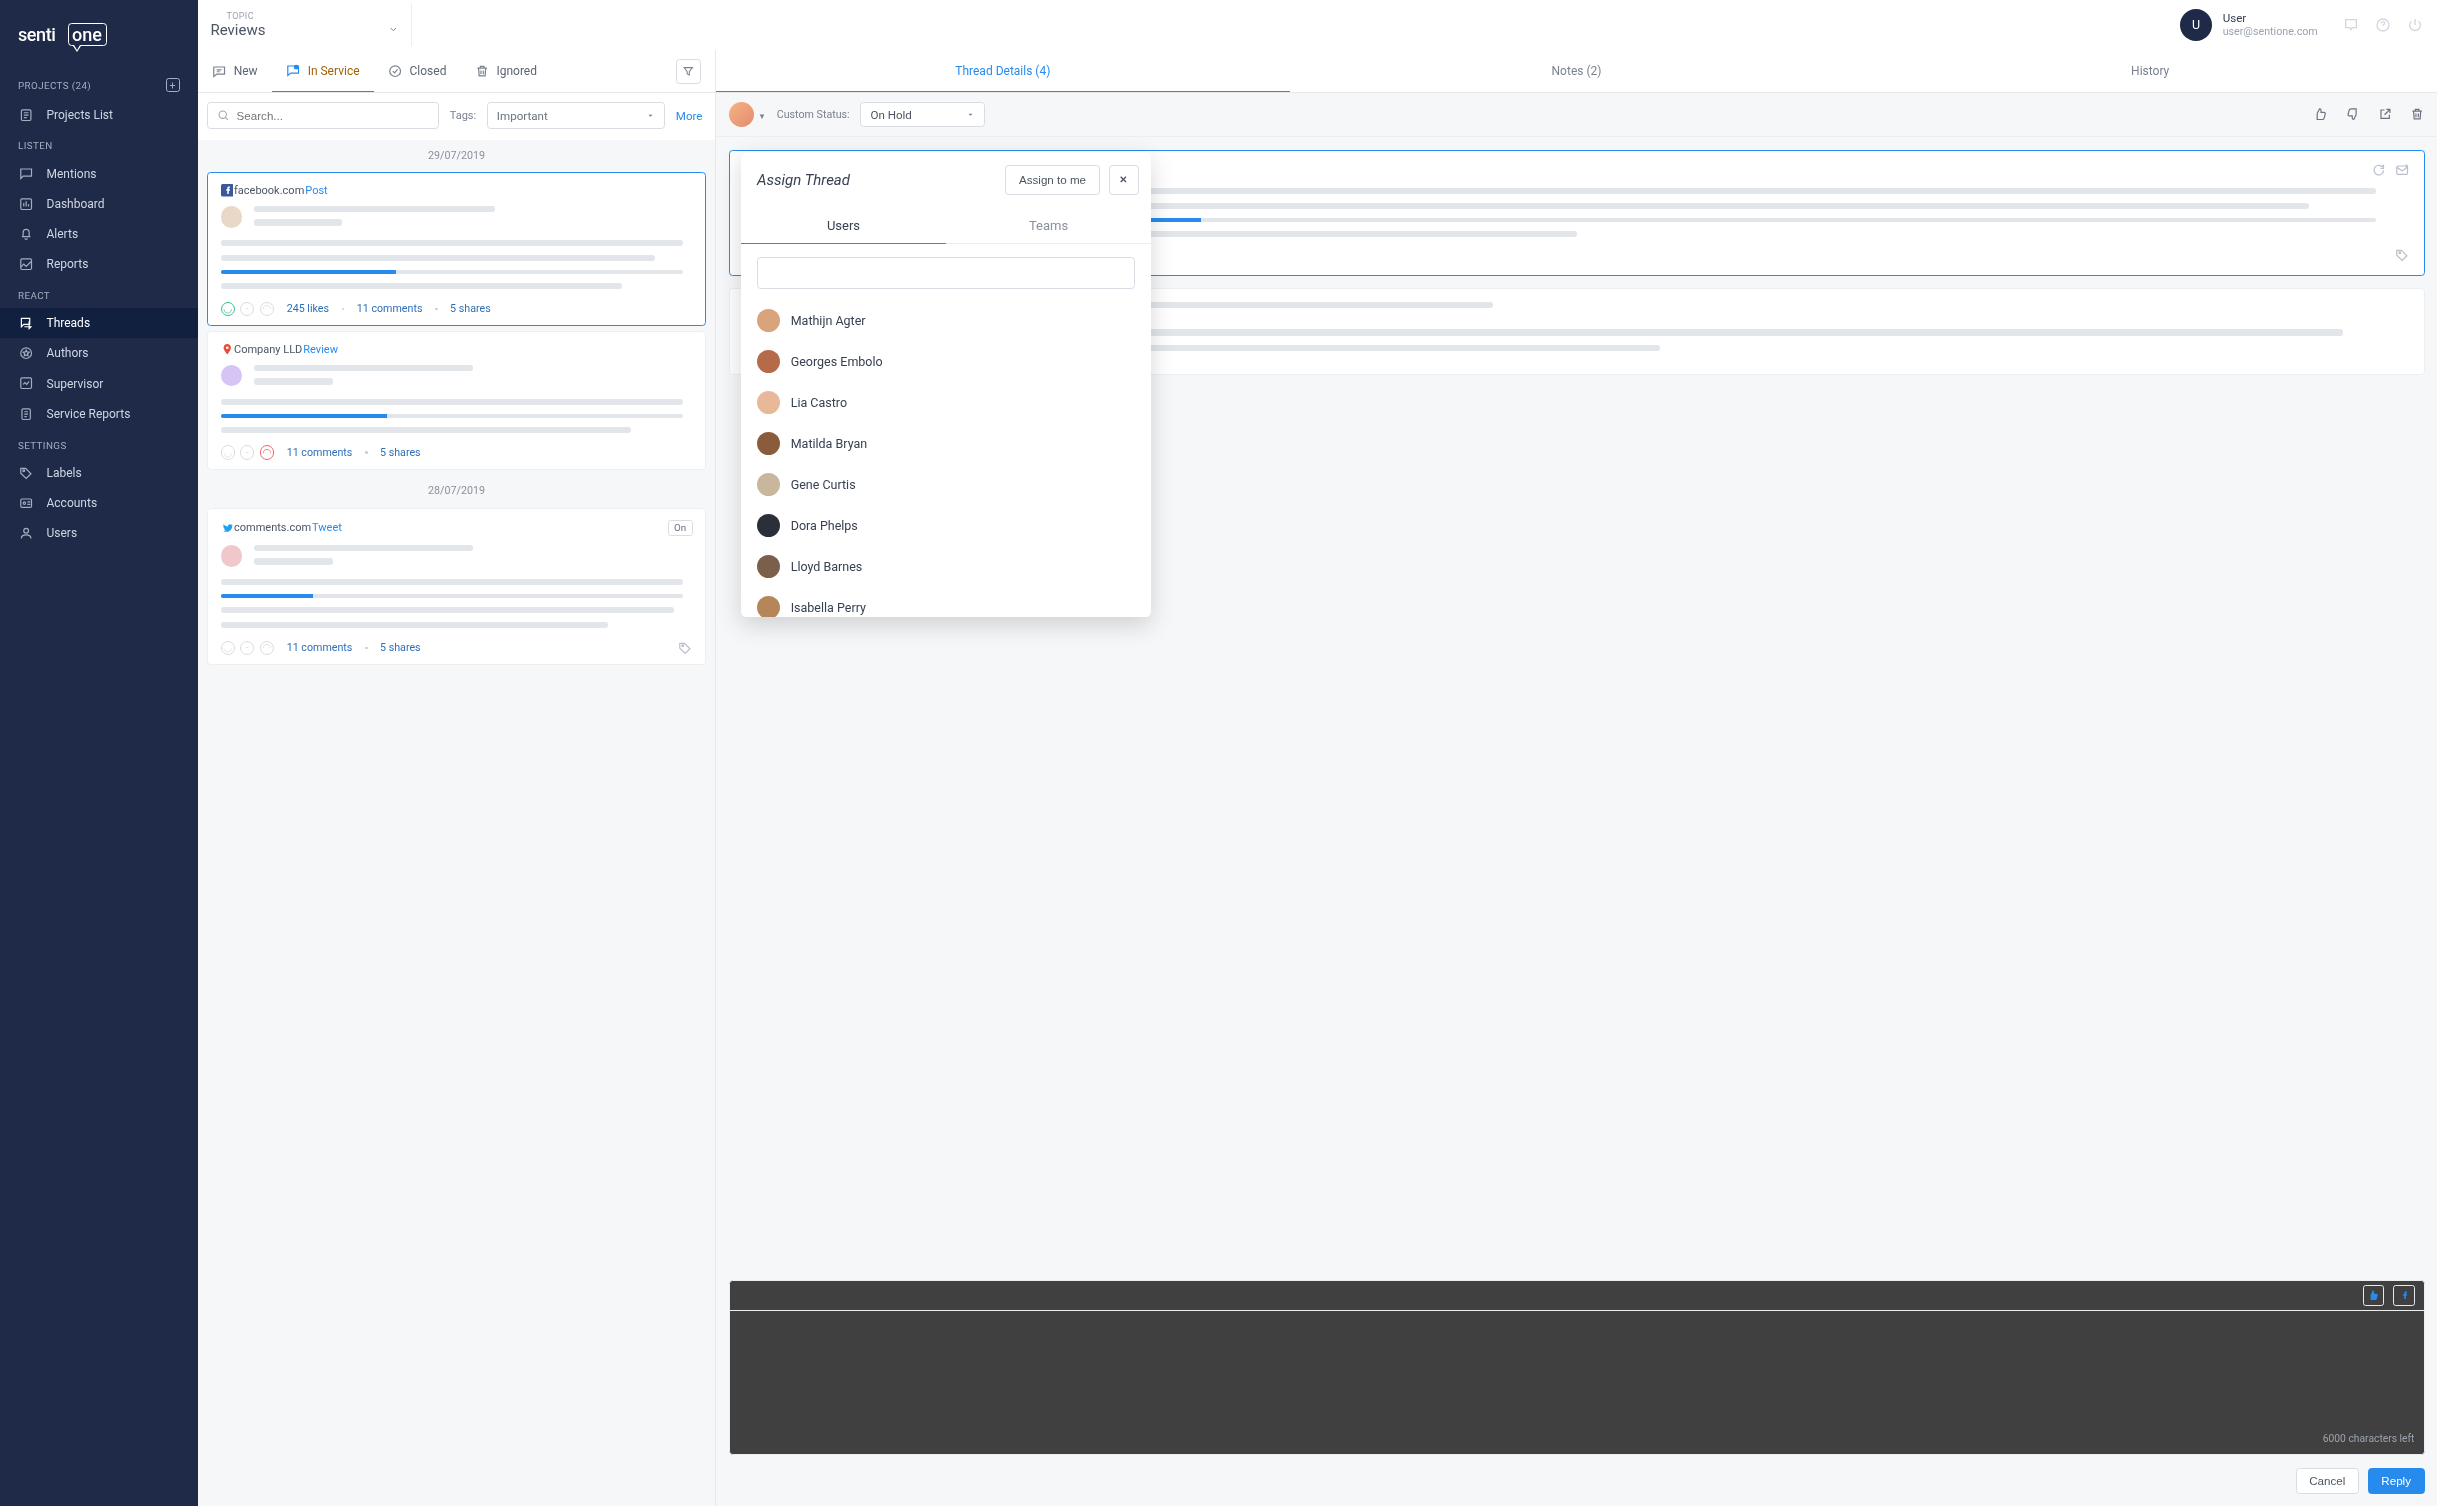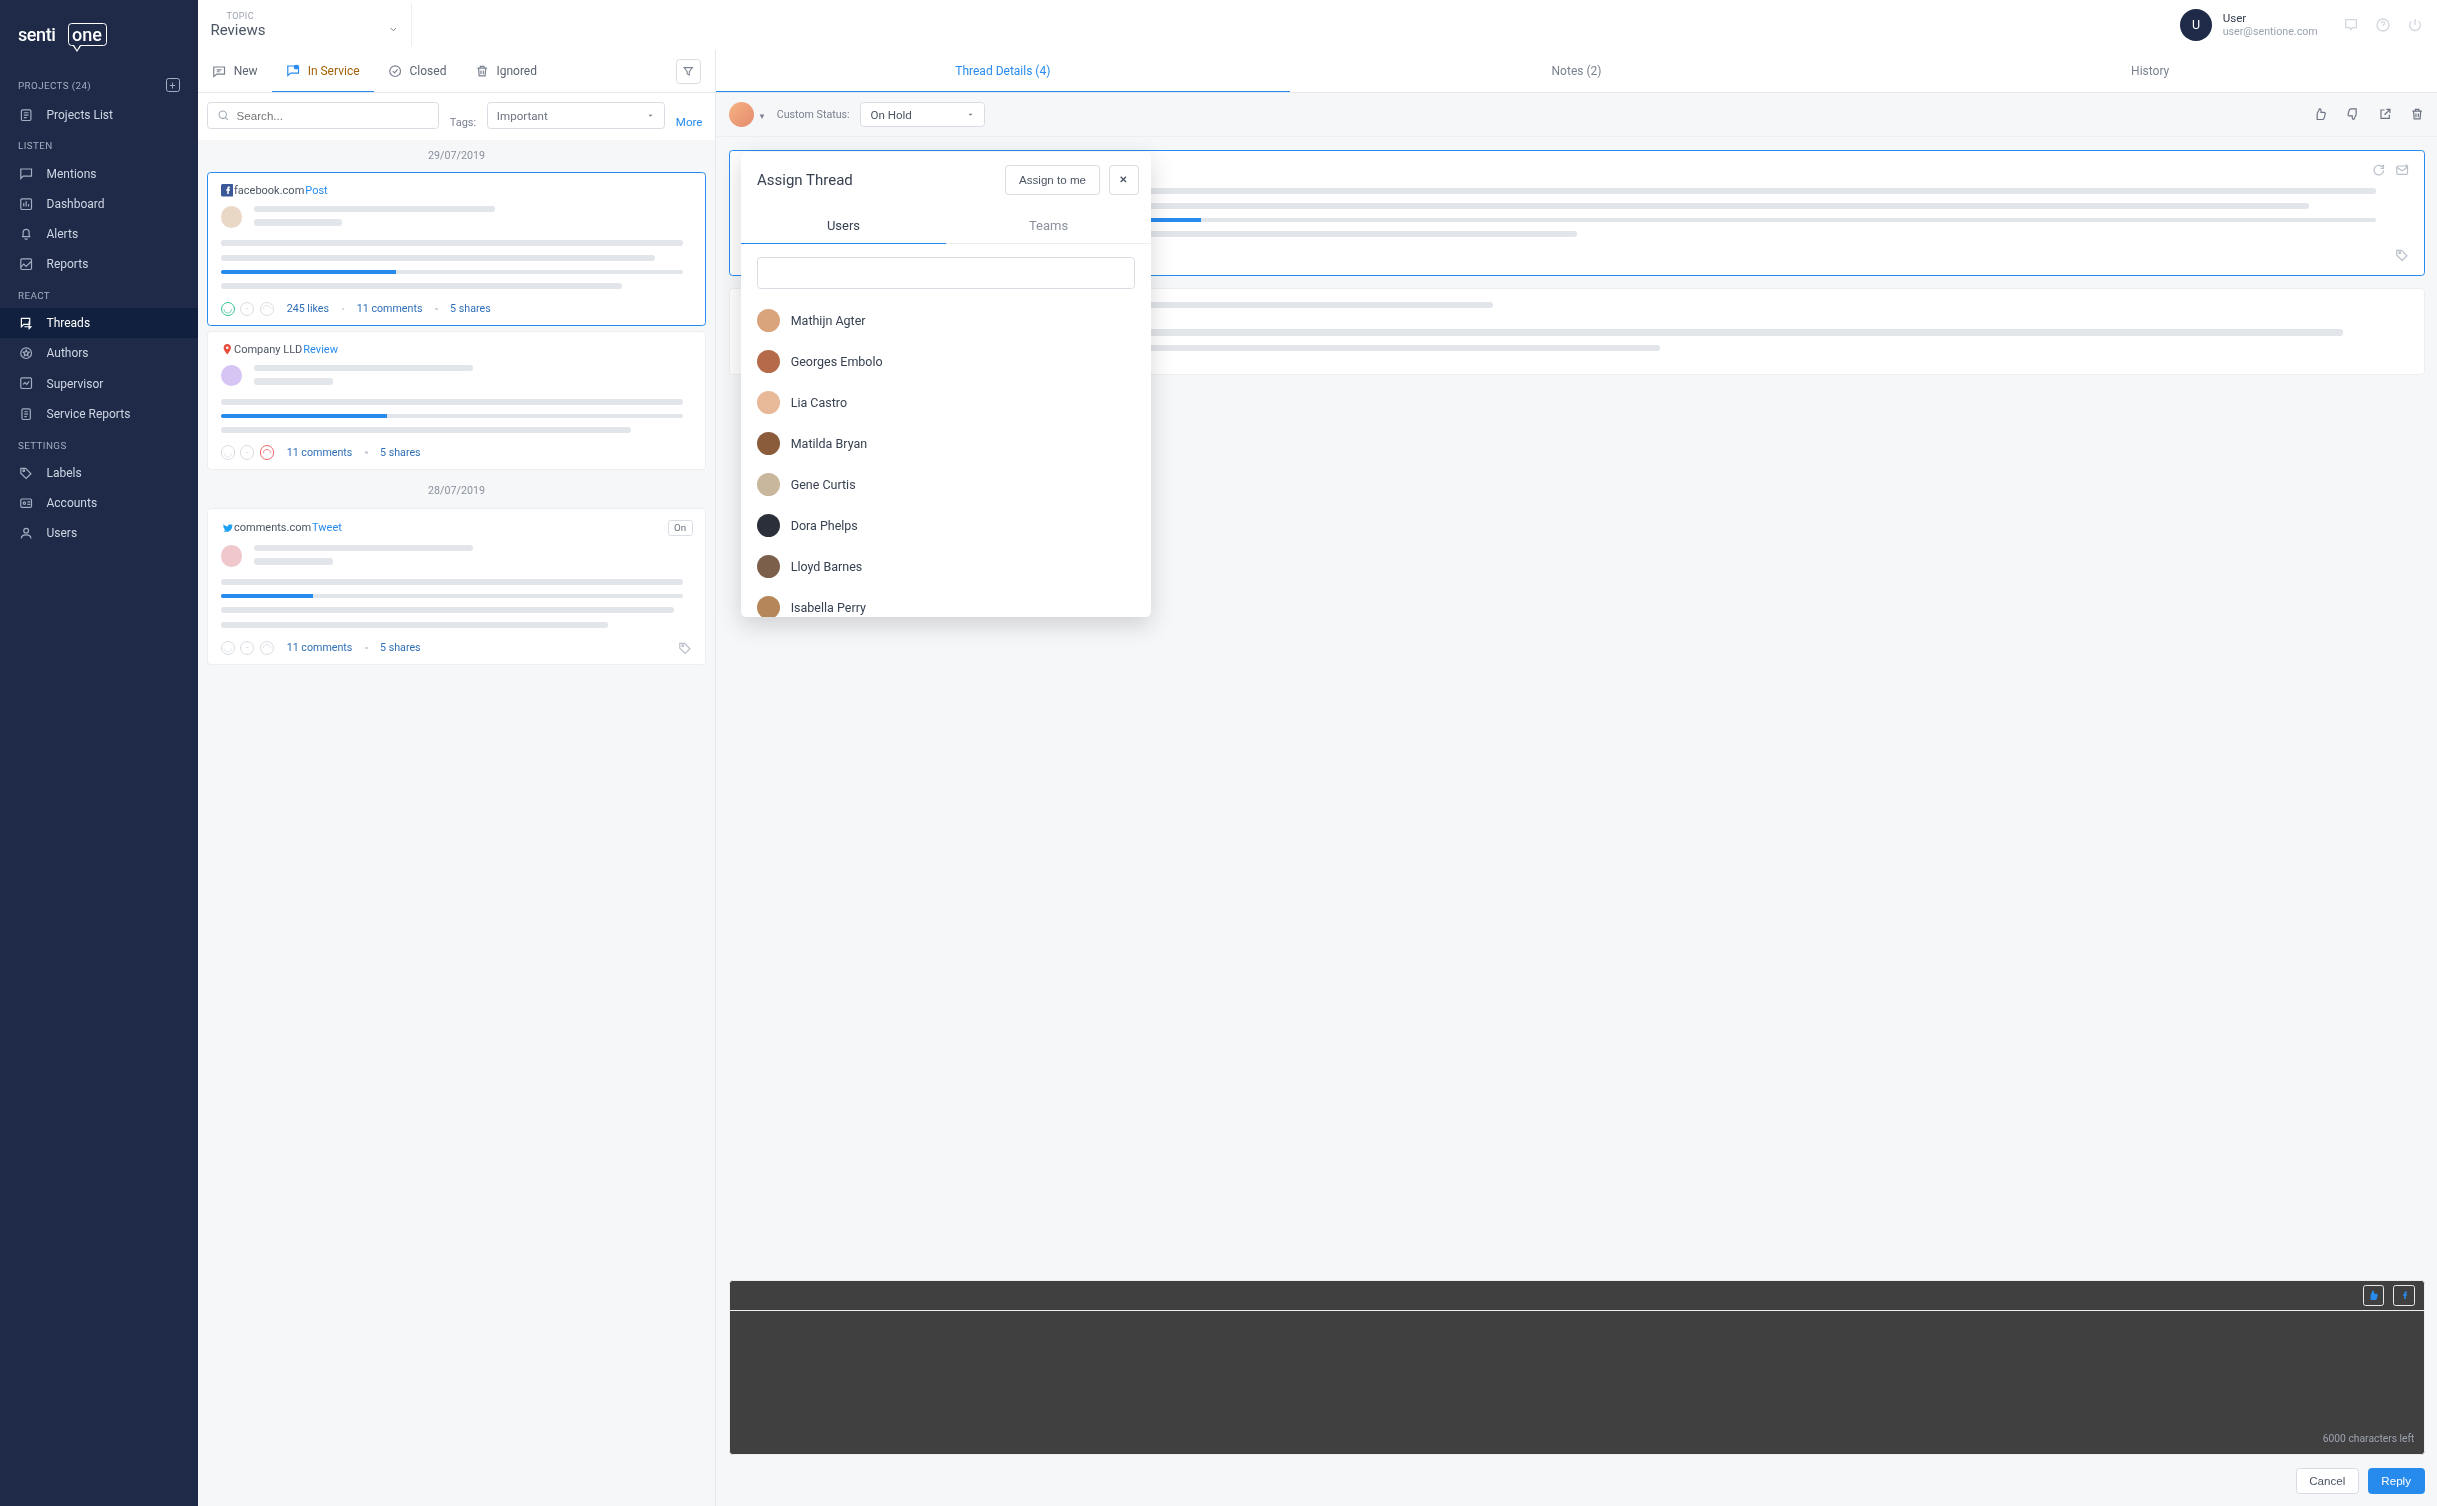--- a/index.html
+++ b/index.html
@@ -41,21 +41,21 @@
 
 
 .tabs-row { display:flex; align-items:center; height:43px; border-bottom:0.9px solid #e6e8eb; padding:0 9px 0 0; position:relative; }
 .filter-tab { display:flex; align-items:center; gap:7.1px; padding:0 14.3px; height:100%; cursor:pointer; color:#5d6573; font-size:12px; }
 .filter-tab .ticon { width:14.3px; height:14.3px; color:#7a8190; }
 .filter-tab.active { color:#a16207; border-bottom:1.8px solid #278bee; }
 .filter-tab.active .ticon { color:#278bee; }
 .tabs-row .spacer { flex:1; }
 .filter-btn { width:25px; height:25px; border:0.9px solid #d9dde3; border-radius:3.6px; display:flex; align-items:center; justify-content:center; cursor:pointer; color:#7a8190; margin-right:5.4px; }
 
-.search-row { display:flex; align-items:flex-end; gap:10.7px; padding:9px 12.5px 10.7px 9px; }
+.search-row { display:flex; align-items:center; gap:10.7px; padding:9px 12.5px 10.7px 9px; }
 .search-input { flex:0 0 232px; border:0.9px solid #d9dde3; border-radius:3.6px; height:27px; display:flex; align-items:center; padding:0 9px; color:#9ca3af; gap:7.1px; }
 .search-input input { border:none; outline:none; font-size:11.6px; flex:1; background:transparent; }
 .tags-label { font-size:11px; color:#7a8190; }
 .tags-select { flex:1; border:0.9px solid #d9dde3; border-radius:3.6px; height:27px; display:flex; align-items:center; justify-content:space-between; padding:0 9px; color:#6b7280; cursor:pointer; font-size:11.6px; }
 .more-link { color:#278bee; font-size:11.6px; cursor:pointer; }
 
 .thread-list { flex:1; overflow:auto; background:#f6f7f9; }
 .date-div { text-align:center; color:#8a909c; font-size:10.7px; padding:9px 0 5.4px; }
 .card { background:#fff; margin:5.4px 9px; border:0.9px solid #edeef0; border-radius:3.6px; padding:10.7px 12.5px 9px; }
 .card.selected { border:1.3px solid #278bee; }
@@ -102,21 +102,21 @@
 .reply-bar .sq { width:21.4px; height:21.4px; border:0.9px solid #e6e8eb; border-radius:2.7px; display:flex; align-items:center; justify-content:center; color:#278bee; cursor:pointer; }
 .reply-area { height:116px; }
 .reply-footer { display:flex; justify-content:flex-end; padding:5.4px 9px 9px; font-size:10.3px; color:#9ca3af; }
 .reply-actions { display:flex; justify-content:flex-end; gap:9px; padding:0 12.5px 12.5px; }
 .btn { border:0.9px solid #d9dde3; background:#fff; border-radius:3.6px; padding:5.4px 12.5px; font-size:11.6px; cursor:pointer; color:#4b5563; }
 .btn.primary { background:#278bee; border-color:#278bee; color:#fff; }
 
 
 .popover { position:absolute; top:152px; left:543px; width:410px; background:#fff; border-radius:5.4px; box-shadow:0 7.1px 25px rgba(0,0,0,0.16); }
 .pop-head { display:flex; align-items:center; justify-content:space-between; padding:12.5px 12.5px 12.5px 16px; }
-.pop-title { font-size:15px; color:#374151; }
+.pop-title { font-size:15px; color:#374151;font-style:italic; }
 .pop-head-actions { display:flex; gap:9px; }
 .pop-btn { border:0.9px solid #d9dde3; background:#fff; border-radius:3.6px; padding:6.2px 12.5px; font-size:11.6px; color:#4b5563; cursor:pointer; }
 .pop-close { width:30px; height:30px; border:0.9px solid #d9dde3; border-radius:3.6px; display:flex; align-items:center; justify-content:center; cursor:pointer; color:#4b5563; }
 .pop-tabs { display:flex; }
 .pop-tab { flex:1; text-align:center; padding:10.7px 0; font-size:13px; color:#8a909c; cursor:pointer; border-bottom:0.9px solid #edeef0; }
 .pop-tab.active { color:#374151; border-bottom:1.8px solid #278bee; }
 .pop-search { margin:12.5px 16px 7.1px; }
 .pop-search input { width:100%; height:32px; border:0.9px solid #d9dde3; border-radius:3.6px; padding:0 10.7px; outline:none; font-size:11.6px; }
 .pop-list { max-height:321px; overflow:auto; padding:3.6px 0 7.1px; }
 .pop-item { display:flex; align-items:center; gap:10.7px; padding:9px 16px; cursor:pointer; }

